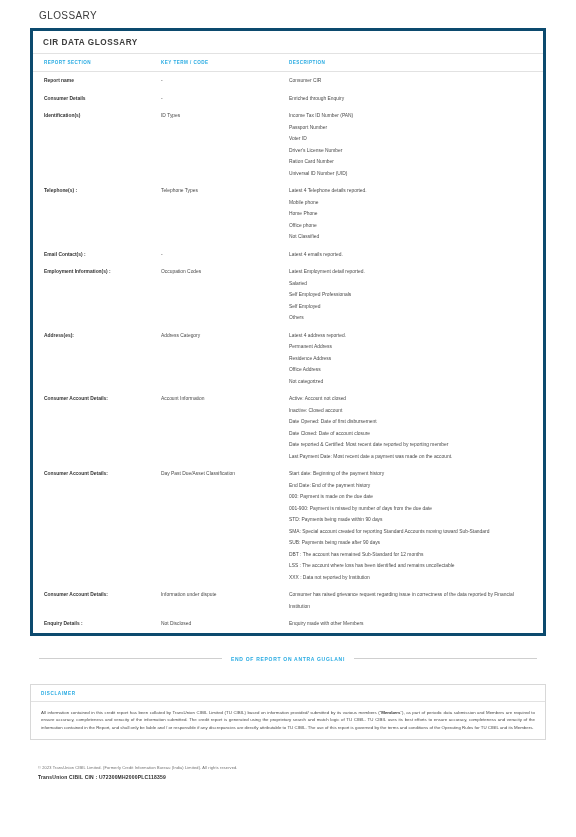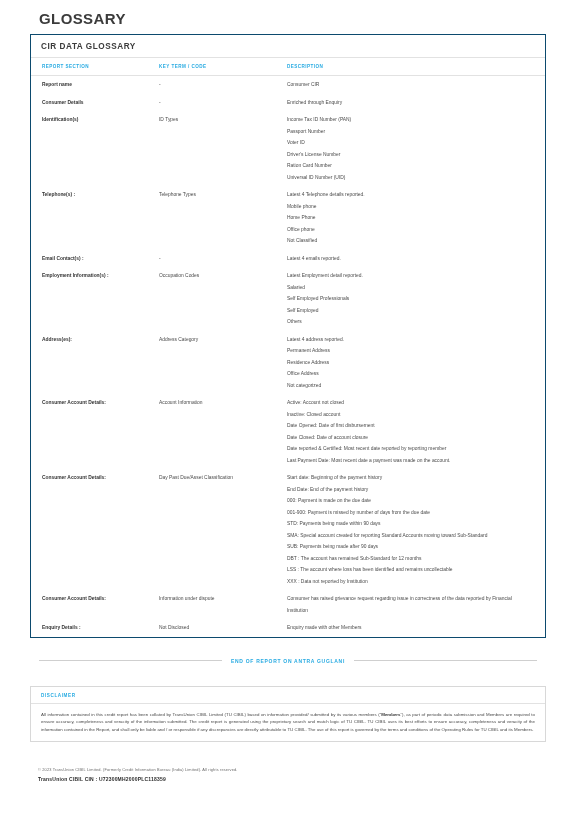--- a/index.html
+++ b/index.html
@@ -15,32 +15,32 @@
     width: 576px;
     height: 837px;
     position: relative;
     padding: 0 30px;
     background: #ffffff;
     overflow: hidden;
   }
 
   
   .section-title {
-    font-size: 15px;
-    font-weight: bold;
+    font-size: 10px;
+    font-weight: normal;
     letter-spacing: 0.4px;
     color: #3b3b3b;
     padding-top: 10px;
     padding-bottom: 7px;
     padding-left: 9px;
   }
 
   
   .card {
-    border: 1px solid #0c4a6e;
+    border: 3px solid #0c4a6e;
     background: #ffffff;
   }
   .card-header {
     padding: 7px 10px 6px 10px;
     font-size: 8.2px;
     font-weight: bold;
     letter-spacing: 0.55px;
     color: #3b3b3b;
     border-bottom: 1px solid #e2e2e2;
   }

